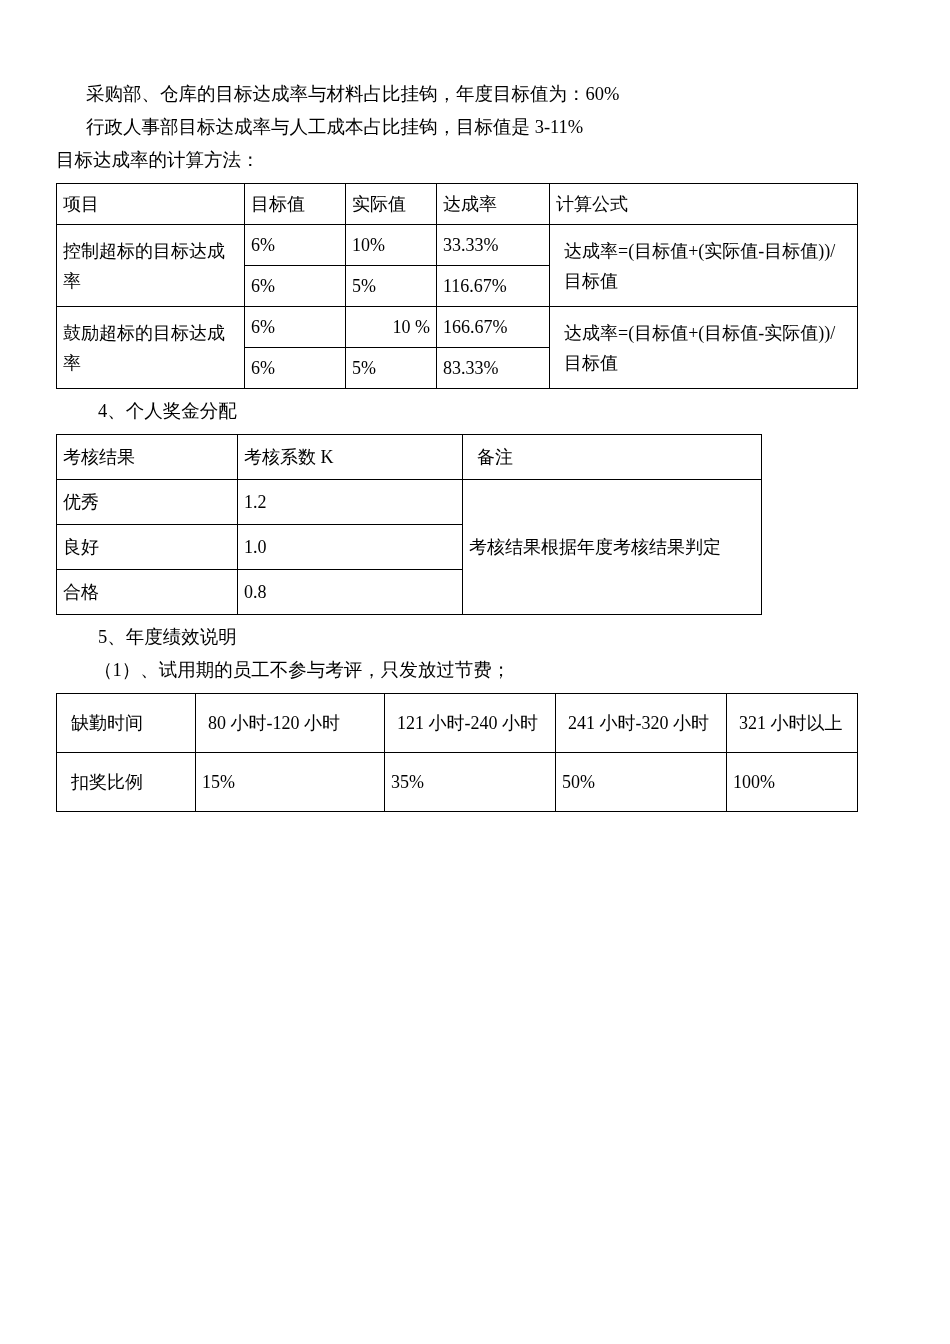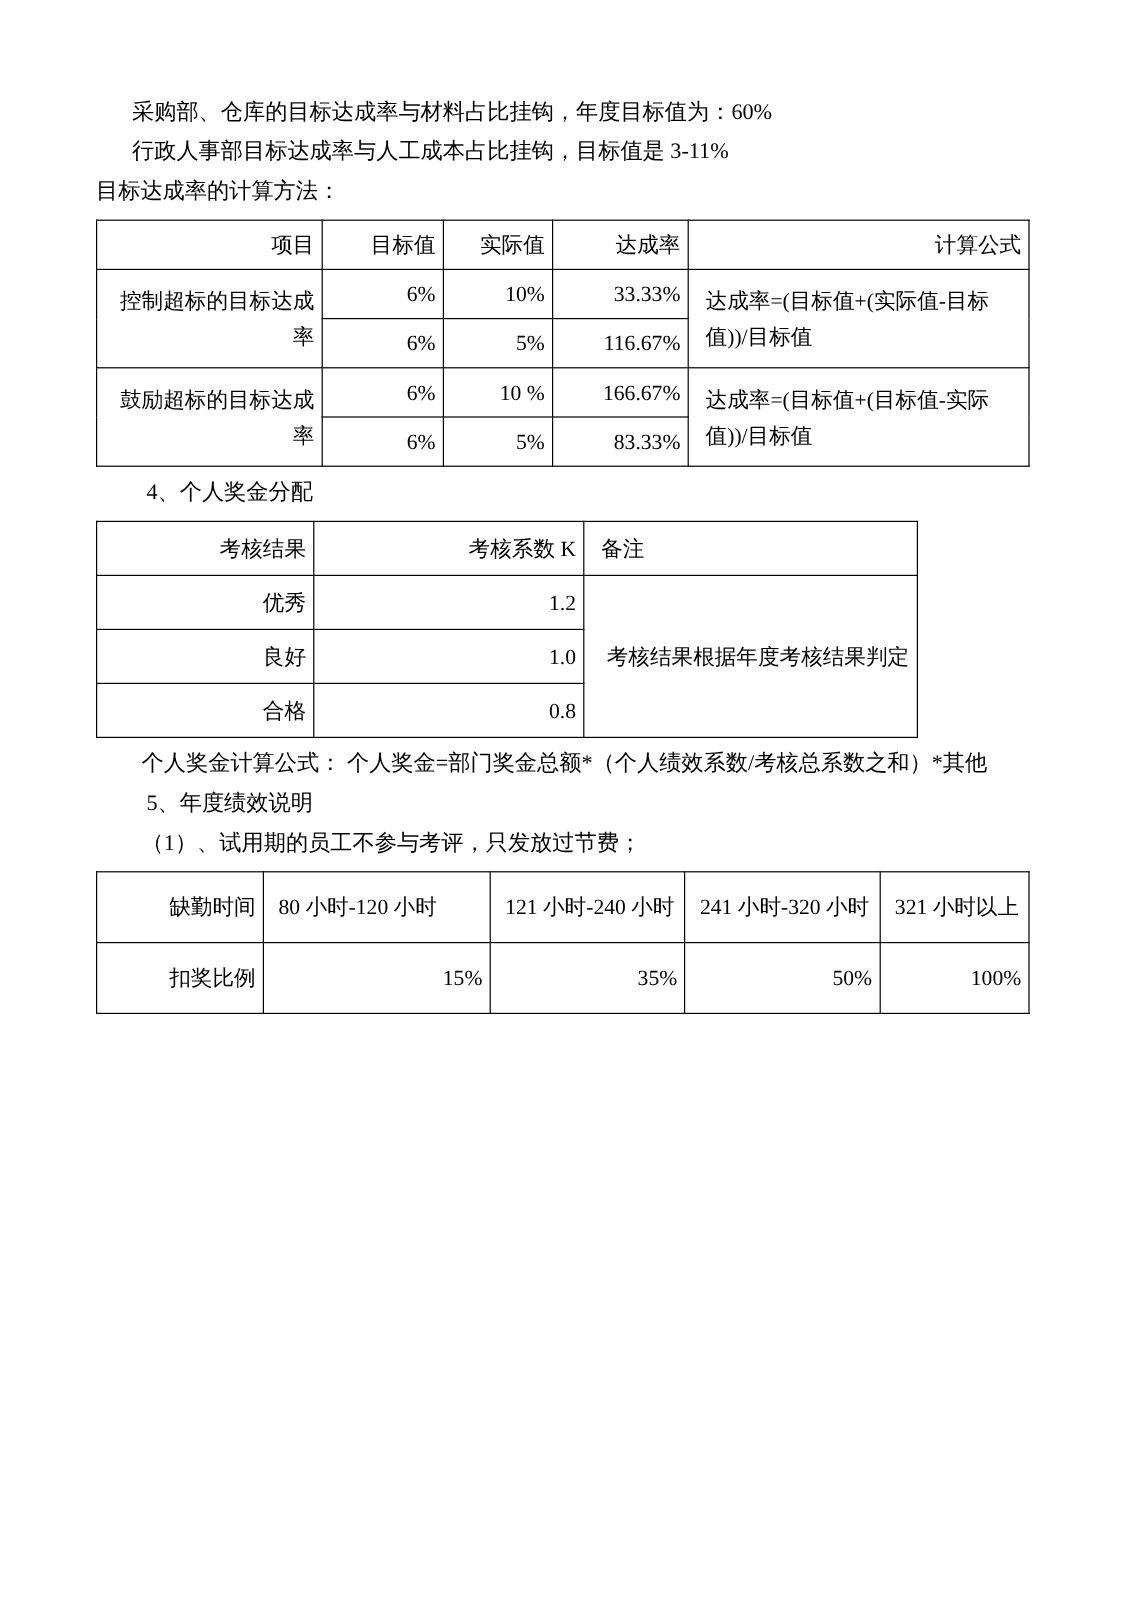--- a/index.html
+++ b/index.html
@@ -12,21 +12,21 @@
     height: 1344px;
     font-family: "Liberation Serif", "DejaVu Serif", serif;
     color: #000000;
     -webkit-font-smoothing: antialiased;
   }
   .page {
     position: relative;
     width: 950px;
     height: 948px;
     box-sizing: border-box;
-    padding: 78px 92px 40px 80px;
+    padding: 78px 92px 40px 56px;
   }
   p {
     margin: 0;
     font-size: 18.5px;
     line-height: 33px;
     text-align: justify;
   }
   .indent1 { text-indent: 0; padding-left: 30px; }
   .indent2 { text-indent: 0; padding-left: 42px; }
   .body-para {
@@ -43,21 +43,21 @@
     margin: 6px 0 6px 0;
     font-size: 18px;
     line-height: 30px;
   }
   table td, table th {
     border: 1px solid #000000;
     padding: 3px 6px;
     font-weight: normal;
     vertical-align: middle;
   }
-  .tc { text-align: right; }
+  .tc { text-align: left; }
   .tl { text-align: left; }
   .t1 td { height: 34px; }
   .t1 .wide { text-align: left; padding-left: 14px; }
   .t2 td { height: 38px; }
   .t3 td { height: 52px; }
   .t3 .first { padding-left: 14px; }
 </style>
 </head>
 <body>
 
@@ -121,21 +121,20 @@
         <td class="tc">良好</td>
         <td class="tc">1.0</td>
       </tr>
       <tr>
         <td class="tc">合格</td>
         <td class="tc">0.8</td>
       </tr>
     </tbody>
   </table>
 
-  <p class="hang">个人奖金计算公式：  个人奖金=部门奖金总额*（个人绩效系数/考核总系数之和）*其他</p>
 
   <p class="indent2">5、年度绩效说明</p>
   <p class="hang">（1）、试用期的员工不参与考评，只发放过节费；</p>
 
   <table class="t3">
     <tbody>
       <tr>
         <td class="tc first" style="width:118px">缺勤时间</td>
         <td class="tl" style="width:170px; padding-left:12px">80 小时-120 小时</td>
         <td class="tl" style="padding-left:12px">121 小时-240 小时</td>

